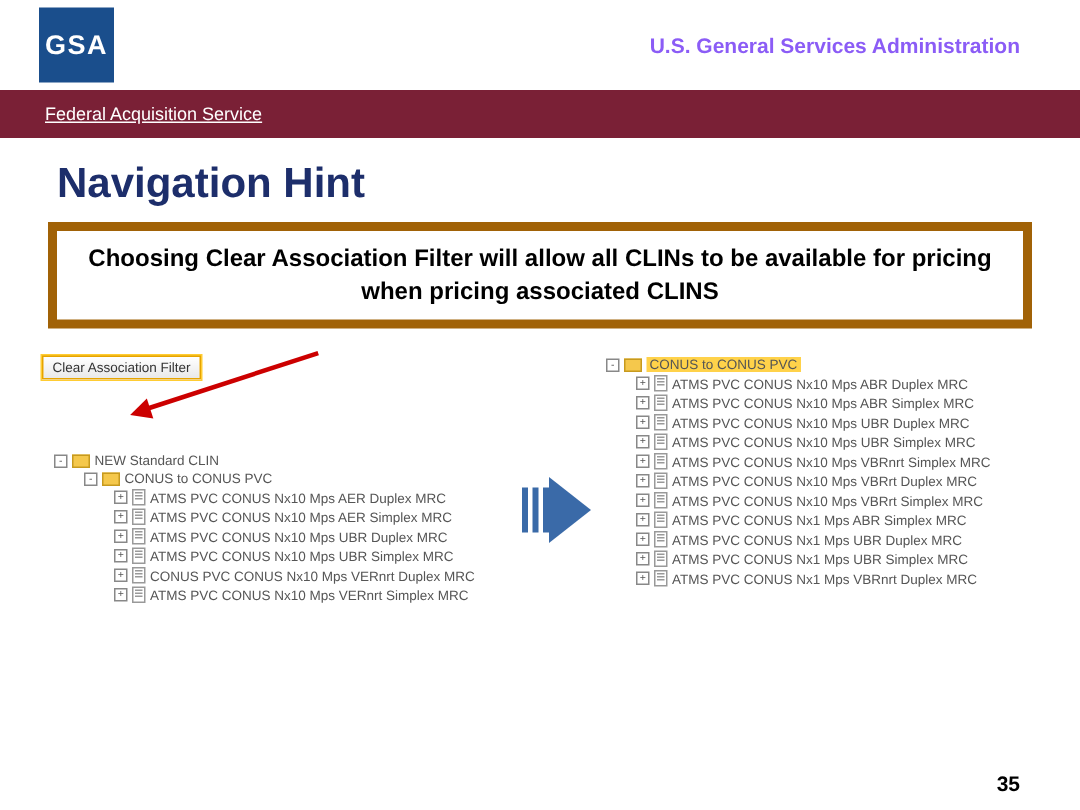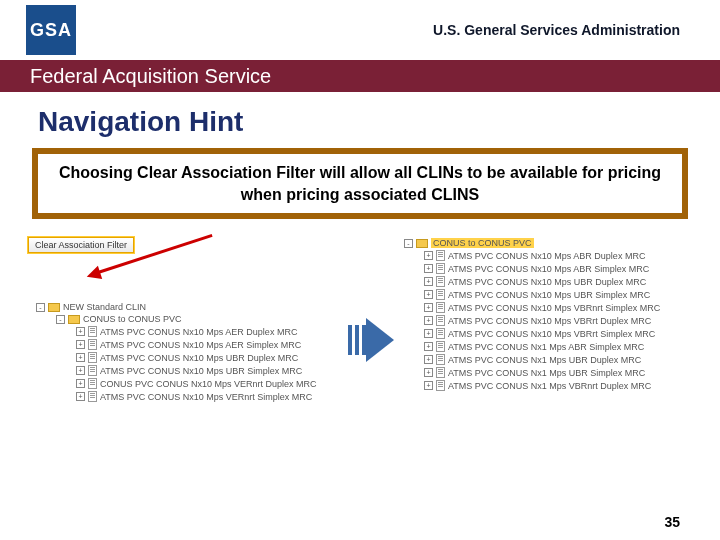--- a/index.html
+++ b/index.html
@@ -26,33 +26,34 @@
     display: flex;
     align-items: center;
     justify-content: center;
     font-weight: bold;
     font-size: 18px;
     letter-spacing: 1px;
   }
   .org-title {
     font-size: 14px;
     font-weight: bold;
-    color: #0f172a;
+    color: #8b5cf6;
     padding-right: 20px;
   }
   .maroon-bar {
     background: #7a2036;
     height: 32px;
     display: flex;
     align-items: center;
     padding-left: 30px;
   }
   .maroon-bar-text {
     color: #fff;
-    font-size: 20px;
+    font-size: 12px;
+    text-decoration: underline;
   }
   .main-title {
     font-size: 28px;
     font-weight: bold;
     color: #1d2e6b;
     padding: 14px 0 10px 38px;
   }
   .callout {
     margin: 0 32px;
     border: 6px solid #a16207;

